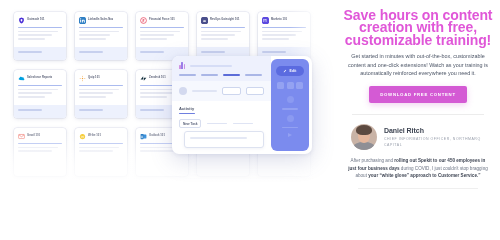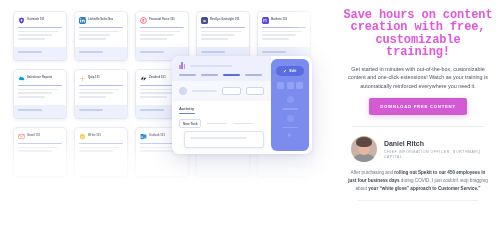--- a/index.html
+++ b/index.html
@@ -110,22 +110,22 @@
     border-top:2.6px solid transparent;border-bottom:2.6px solid transparent;
   }
 
   
   .promo{
     position:absolute;left:336px;top:0;width:164px;height:224px;
     display:flex;flex-direction:column;align-items:center;text-align:center;
     padding:9px 6px 0 6px;box-sizing:border-box;
   }
   .promo-h{
-    font-size:12px;line-height:12.4px;font-weight:700;color:#e057d8;
-    letter-spacing:-.1px;margin:0 0 6px 0;font-family:Liberation Mono, monospace;
+    font-size:14px;line-height:12.4px;font-weight:700;color:#e057d8;
+    letter-spacing:-.1px;margin:0 0 6px 0;
   }
   .promo-p{
     font-size:5.4px;line-height:8.6px;color:#4c5566;margin:0 0 8px 0;
     max-width:152px;
   }
   .cta{
     display:inline-block;background:#d45ad4;color:#fff;border:0;cursor:pointer;
     font-size:4.3px;font-weight:700;letter-spacing:.72px;
     padding:6px 11px;border-radius:2px;
     box-shadow:0 2px 6px rgba(200,85,200,.28);

